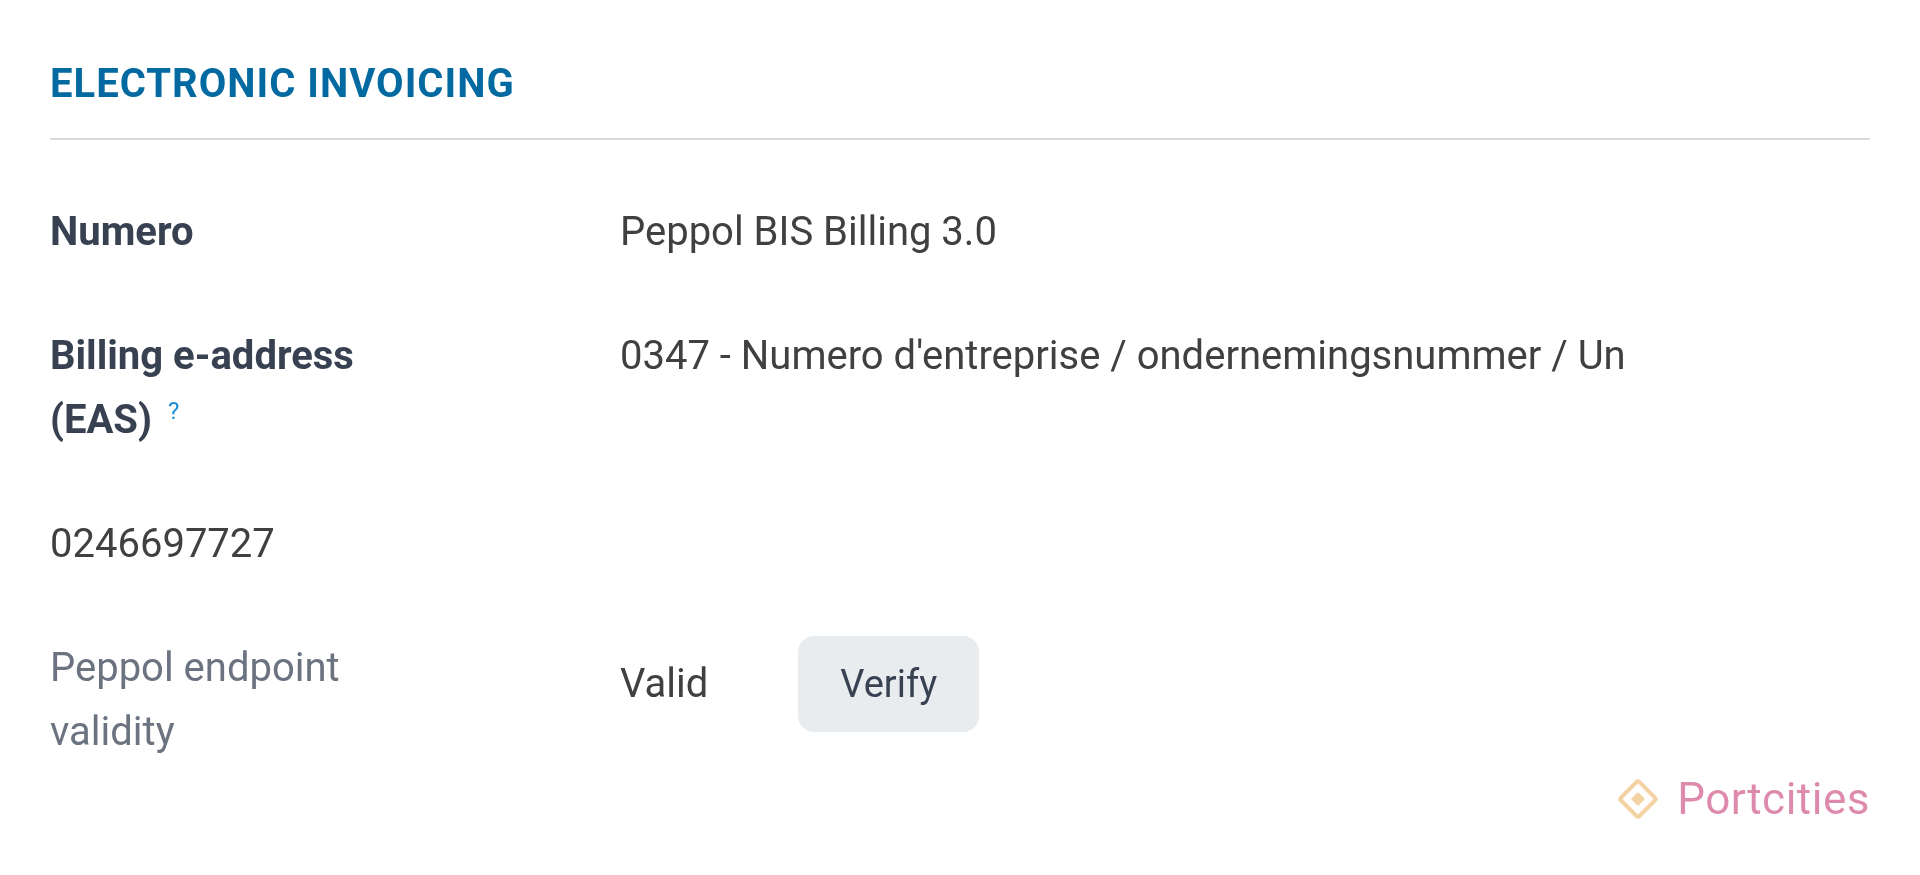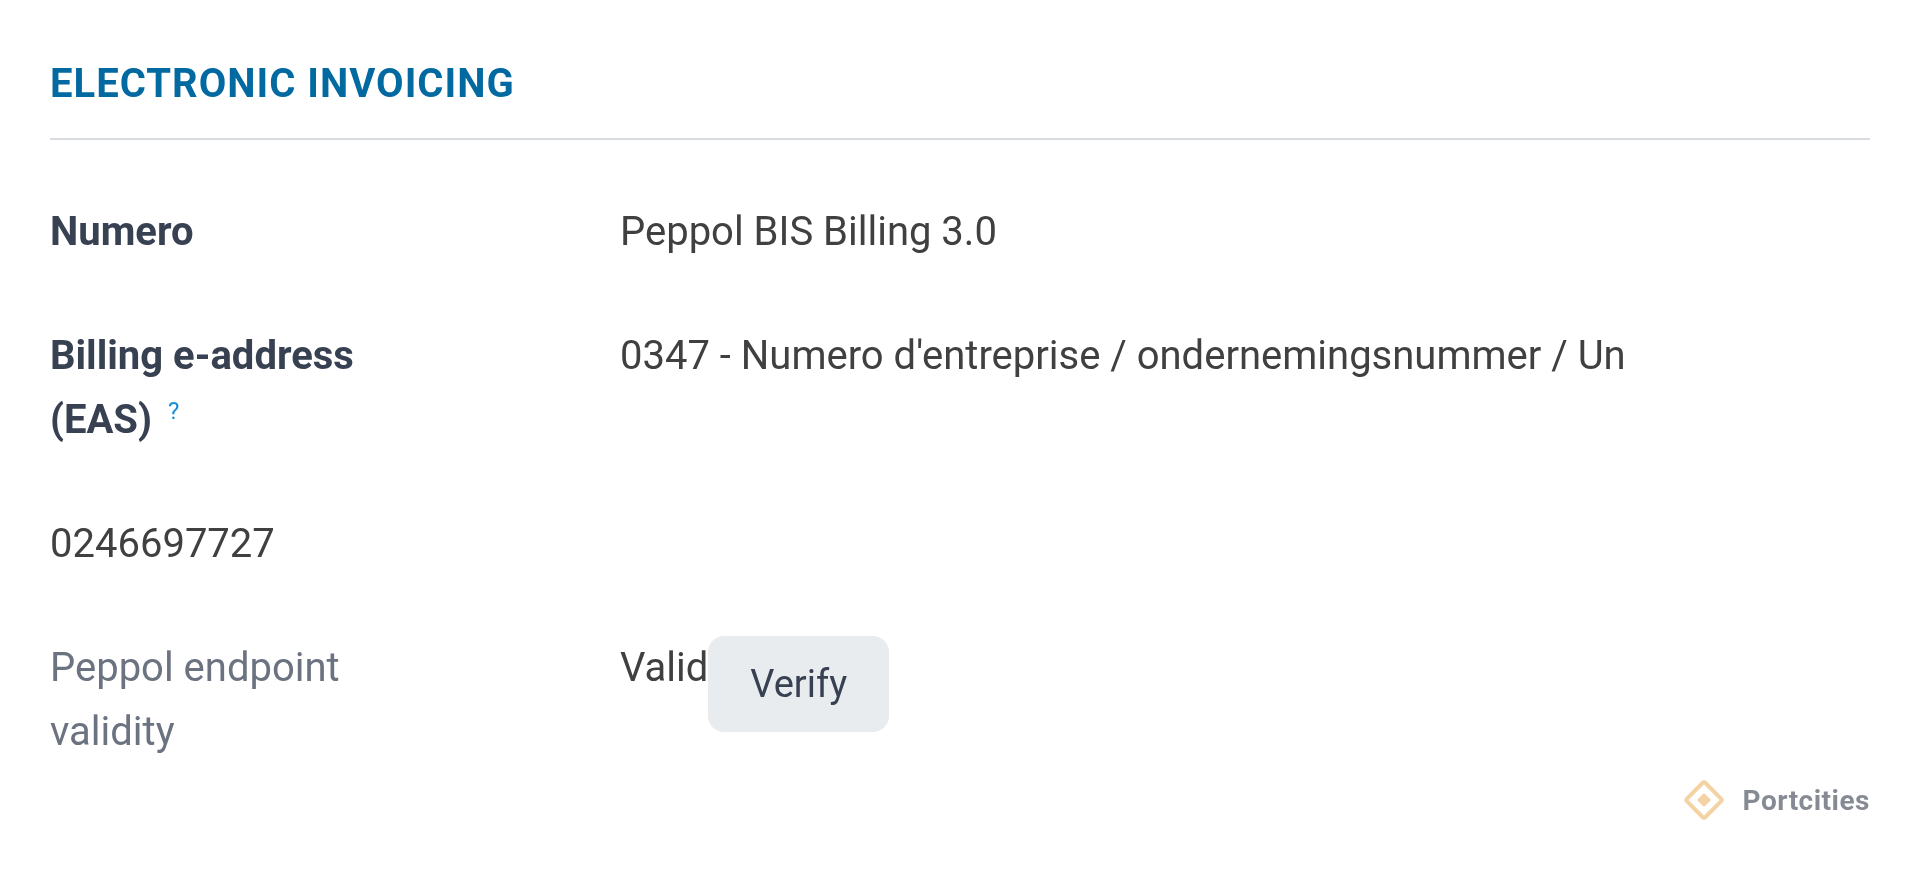--- a/index.html
+++ b/index.html
@@ -53,21 +53,22 @@
   .field-value {
     font-size: 40px;
     font-weight: 400;
     color: #404040;
     line-height: 1.6;
     white-space: nowrap;
     overflow: hidden;
   }
   .value-with-button {
     display: flex;
-    align-items: flex-start;
+    align-items: center;
+    gap: 90px;
   }
   .help-icon {
     color: #1a8dd5;
     font-size: 24px;
     font-weight: 400;
     vertical-align: super;
     margin-left: 6px;
     cursor: pointer;
   }
   .verify-button {
@@ -89,23 +90,23 @@
     align-items: center;
     gap: 14px;
     opacity: 0.5;
   }
   .watermark-icon {
     width: 50px;
     height: 50px;
     display: inline-block;
   }
   .watermark-text {
-    font-size: 28px;
-    font-weight: 700;
-    color: #0f172a;
+    font-size: 44px;
+    font-weight: 400;
+    color: #be185d;
     letter-spacing: 0.5px;
   }
 </style>
 </head>
 <body>
 
 <div class="container">
 
   <h2 class="section-title">ELECTRONIC INVOICING</h2>
 

